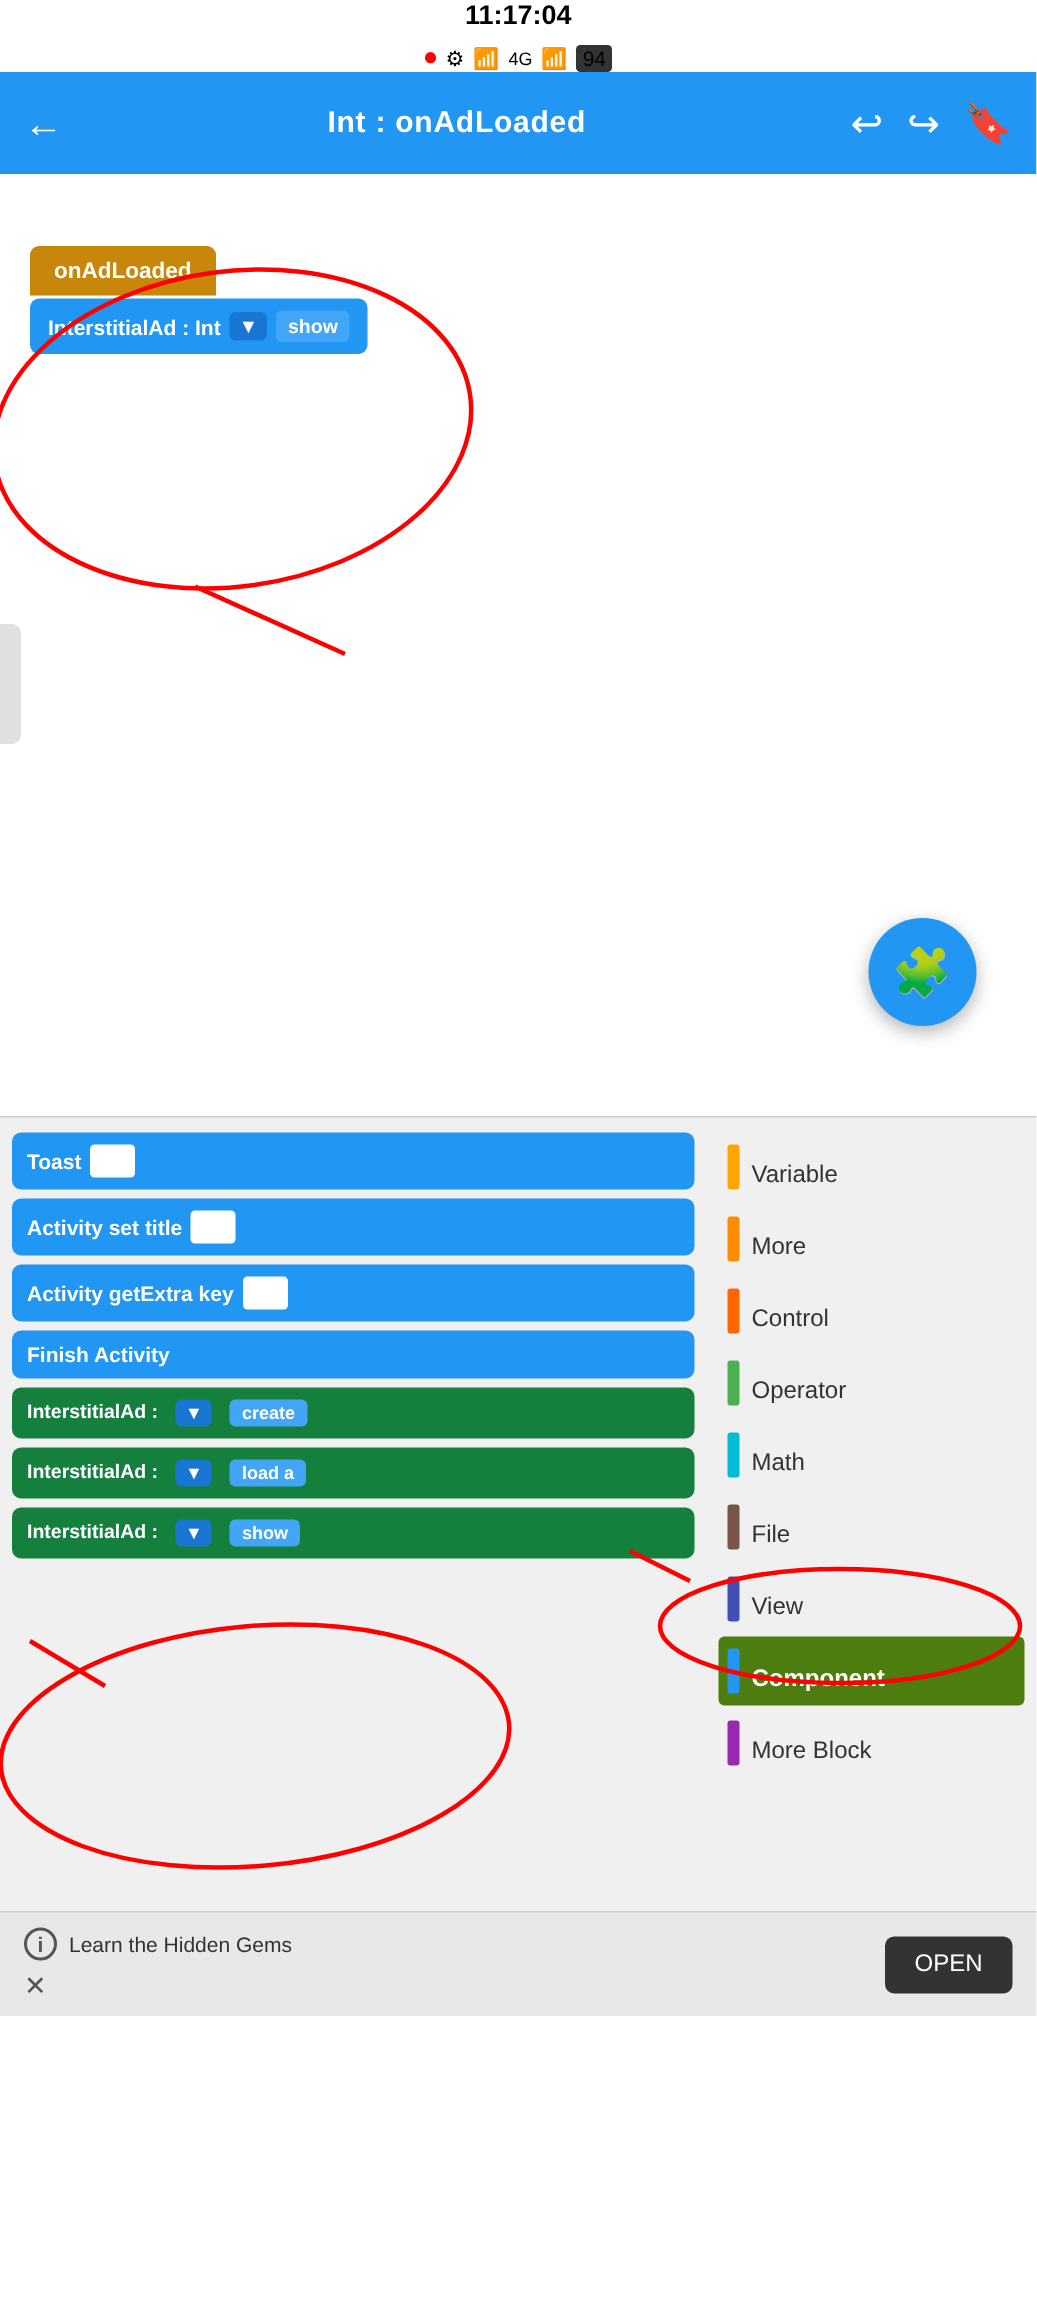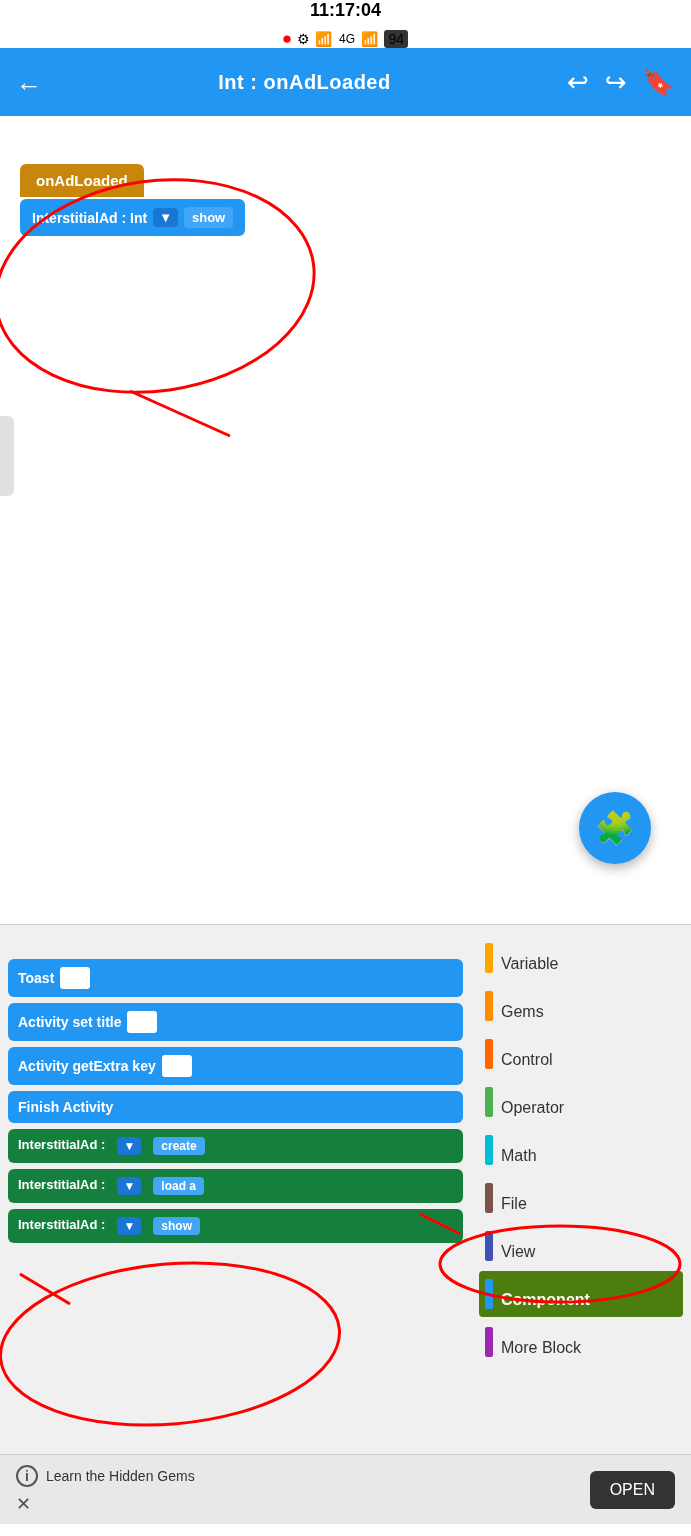--- a/index.html
+++ b/index.html
@@ -64,21 +64,21 @@
     .top-bar-icon {
       color: #fff;
       font-size: 26px;
       cursor: pointer;
     }
 
     
     .canvas-area {
       background: #fff;
       position: relative;
-      height: 808px;
+      height: 628px;
       overflow: hidden;
     }
 
     
     .block-event {
       position: absolute;
       top: 48px;
       left: 20px;
     }
     .block-event-label {
@@ -161,21 +161,20 @@
     }
 
     
     .blocks-list {
       flex: 1;
       padding: 10px 8px;
       display: flex;
       flex-direction: column;
       gap: 6px;
       overflow-y: auto;
-      margin-top: 24px;
     }
 
     .block-item {
       background: #2196F3;
       color: #fff;
       font-size: 14px;
       font-weight: bold;
       padding: 8px 10px;
       border-radius: 6px;
       display: flex;
@@ -408,21 +407,21 @@
 
     </div>
 
     <div class="categories-list">
       <div class="category-item">
         <div class="category-dot" style="background:#FFA500;"></div>
         <span class="category-label">Variable</span>
       </div>
       <div class="category-item">
         <div class="category-dot" style="background:#FF8C00;"></div>
-        <span class="category-label">Gems</span>
+        <span class="category-label">More</span>
       </div>
       <div class="category-item">
         <div class="category-dot" style="background:#FF6600;"></div>
         <span class="category-label">Control</span>
       </div>
       <div class="category-item">
         <div class="category-dot" style="background:#4CAF50;"></div>
         <span class="category-label">Operator</span>
       </div>
       <div class="category-item">

